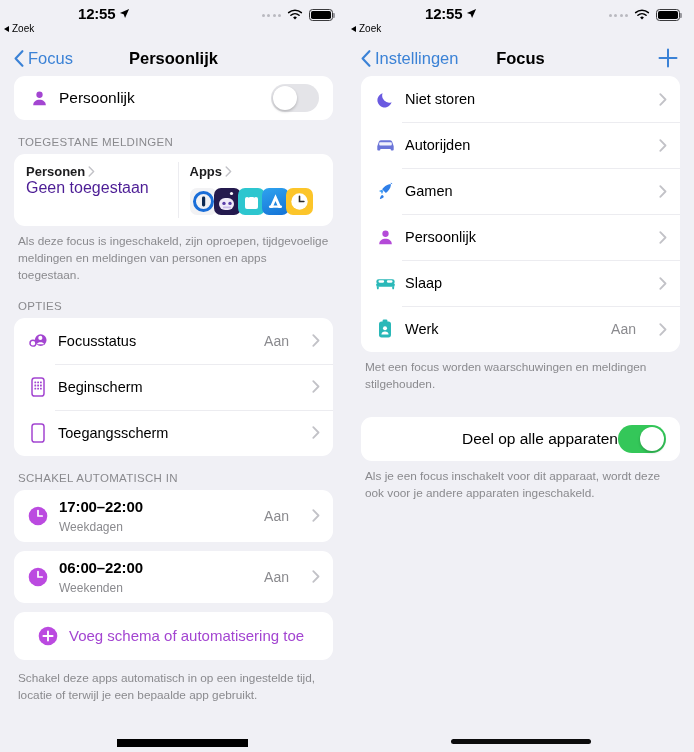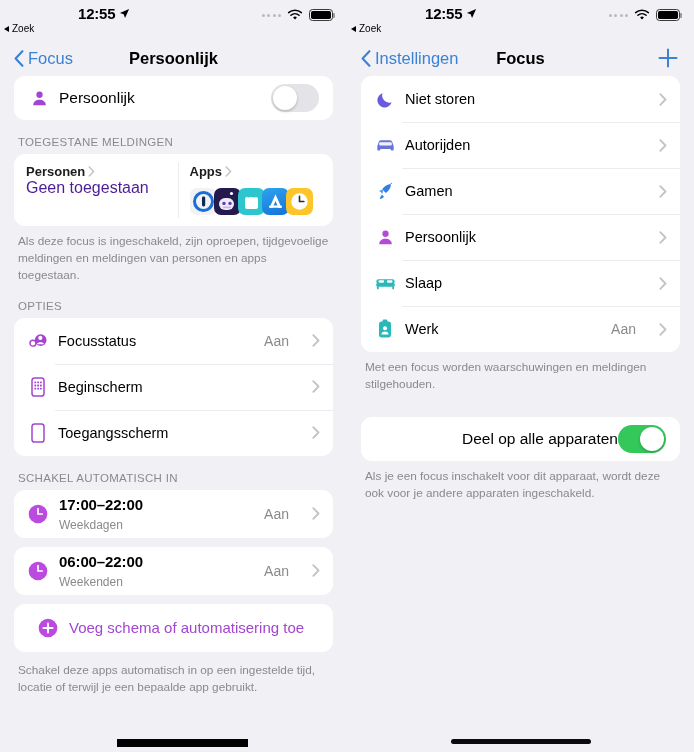--- a/index.html
+++ b/index.html
@@ -70,21 +70,21 @@
   
   .split { display:flex; background:#fff; border-radius:11px; overflow:hidden; min-height:68px;gap:8px; }
   .split-half { flex:1; padding:10px 12px 11px; position:relative; }
   .split-half + .split-half::before { content:""; position:absolute; left:0; top:8px; bottom:8px; width:1px; background:#ececf0; }
   .split-title { display:flex; align-items:center; gap:3px; font-size:13px; font-weight:bold; color:#1c1c1e; }
   .split-sub { font-size:16px; color:#4c1d95; }
   .apps-icons { display:flex; margin-top:9px; }
   .appicon { width:27px; height:27px; border-radius:7px; margin-right:-3px; position:relative; overflow:hidden; flex:0 0 27px; }
 
   
-  .sched-card { background:#fff; border-radius:11px; padding:0 13px; display:flex; align-items:center; min-height:48px; margin-bottom:9px; cursor:pointer; }
+  .sched-card { background:#fff; border-radius:11px; padding:8px 13px; display:flex; align-items:center; min-height:48px; margin-bottom:9px; cursor:pointer; }
   .sched-ic { width:22px; height:22px; margin-right:10px; flex:0 0 22px; }
   .sched-txt { flex:1; }
   .sched-time { font-size:15px; font-weight:bold; color:#000; letter-spacing:-0.1px; }
   .sched-days { font-size:12px; color:#8a8a8e; margin-top:5px; }
 
   .add-card { background:#fff; border-radius:11px; display:flex; align-items:center; min-height:48px; padding:0 23px; cursor:pointer; }
   .add-label { font-size:15px; color:#a345d1; margin-left:10px; }
 
   .redact { position:absolute; background:#000; }
   .home-ind { position:absolute; bottom:8px; left:50%; transform:translateX(-50%); width:140px; height:5px; border-radius:3px; background:#0b0b0c; }

